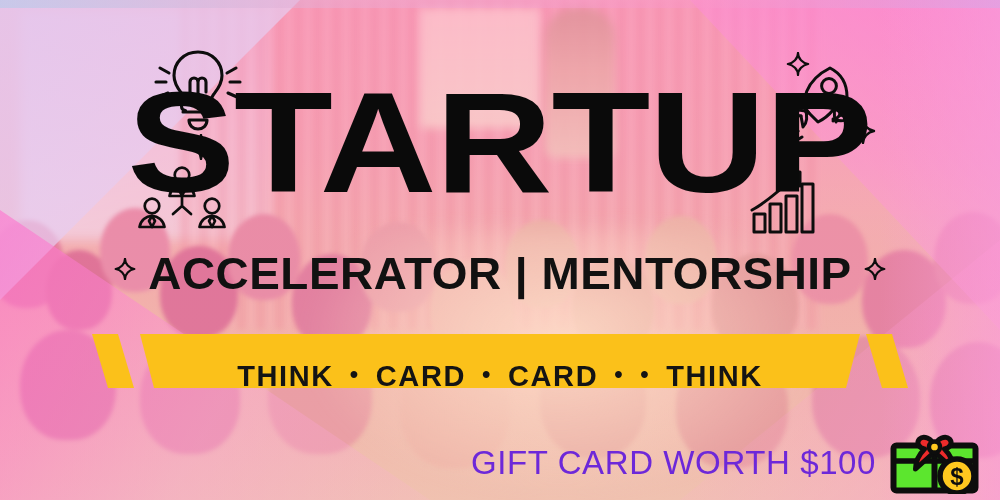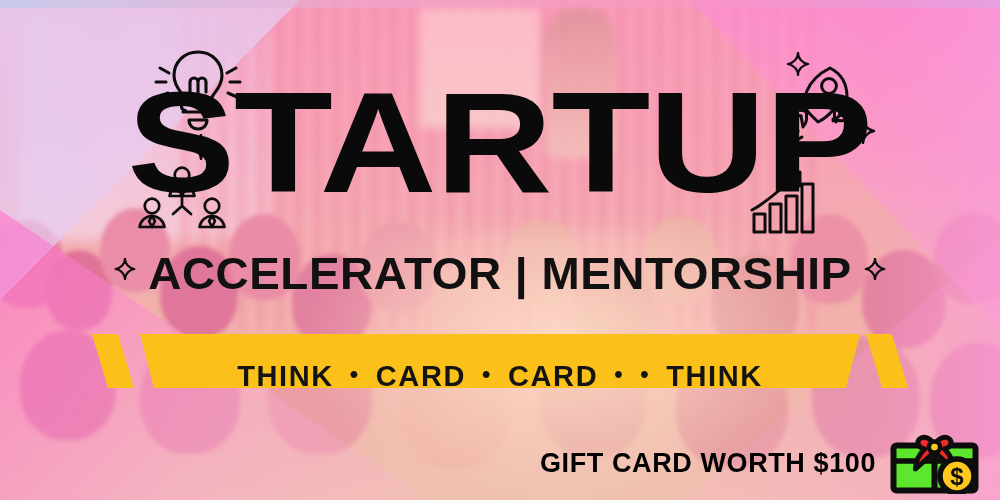--- a/index.html
+++ b/index.html
@@ -152,21 +152,21 @@
     font-weight:bold;font-size:29px;letter-spacing:1.6px;color:#141414;
   }
   .rib-text .dot{font-size:24px;line-height:1;transform:translateY(-2px);}
 
   
   .giftline{
     position:absolute;right:18px;top:432px;
     display:flex;align-items:center;gap:14px;
   }
   .gift-text{
-    font-weight:bold;font-size:27px;letter-spacing:.6px;color:#000000;
+    font-weight:normal;font-size:33px;letter-spacing:.6px;color:#6d28d9;
     white-space:nowrap;
   }
 </style>
 </head>
 <body>
 
 <div class="banner">
 
   <div class="bg-base"></div>
   <div class="bg-screen"></div>

